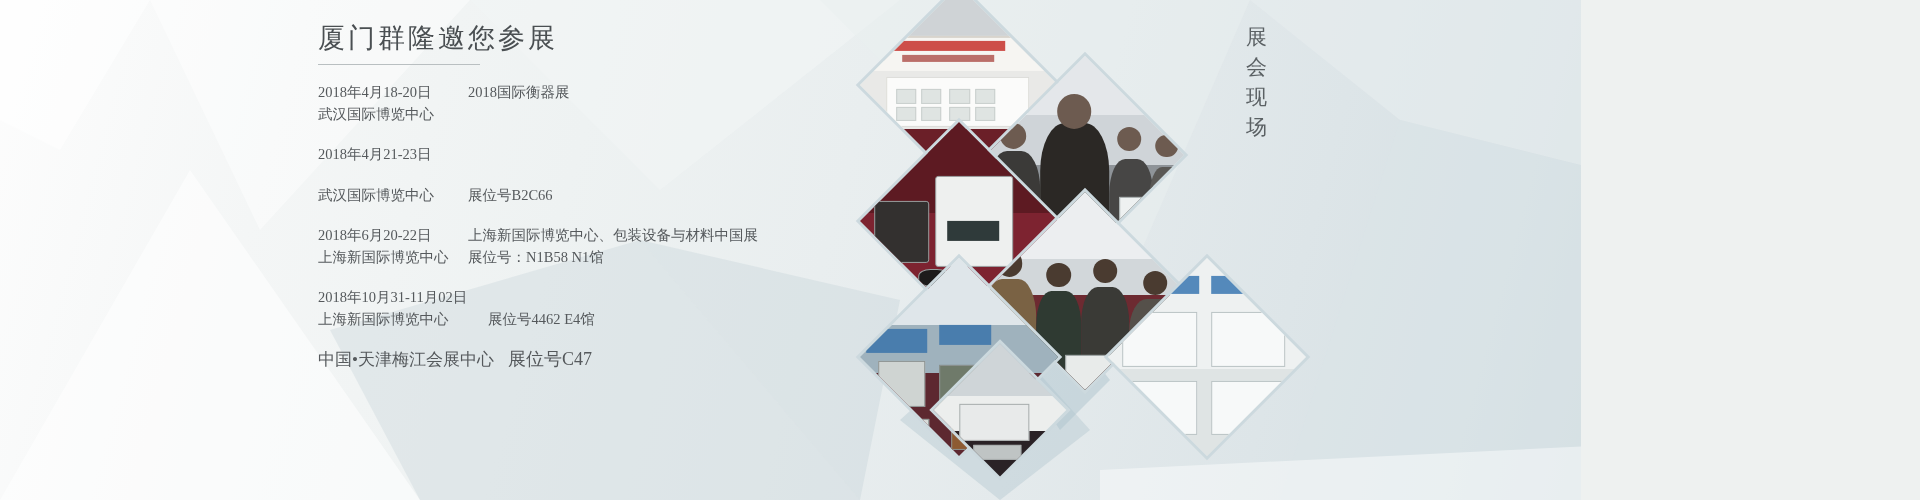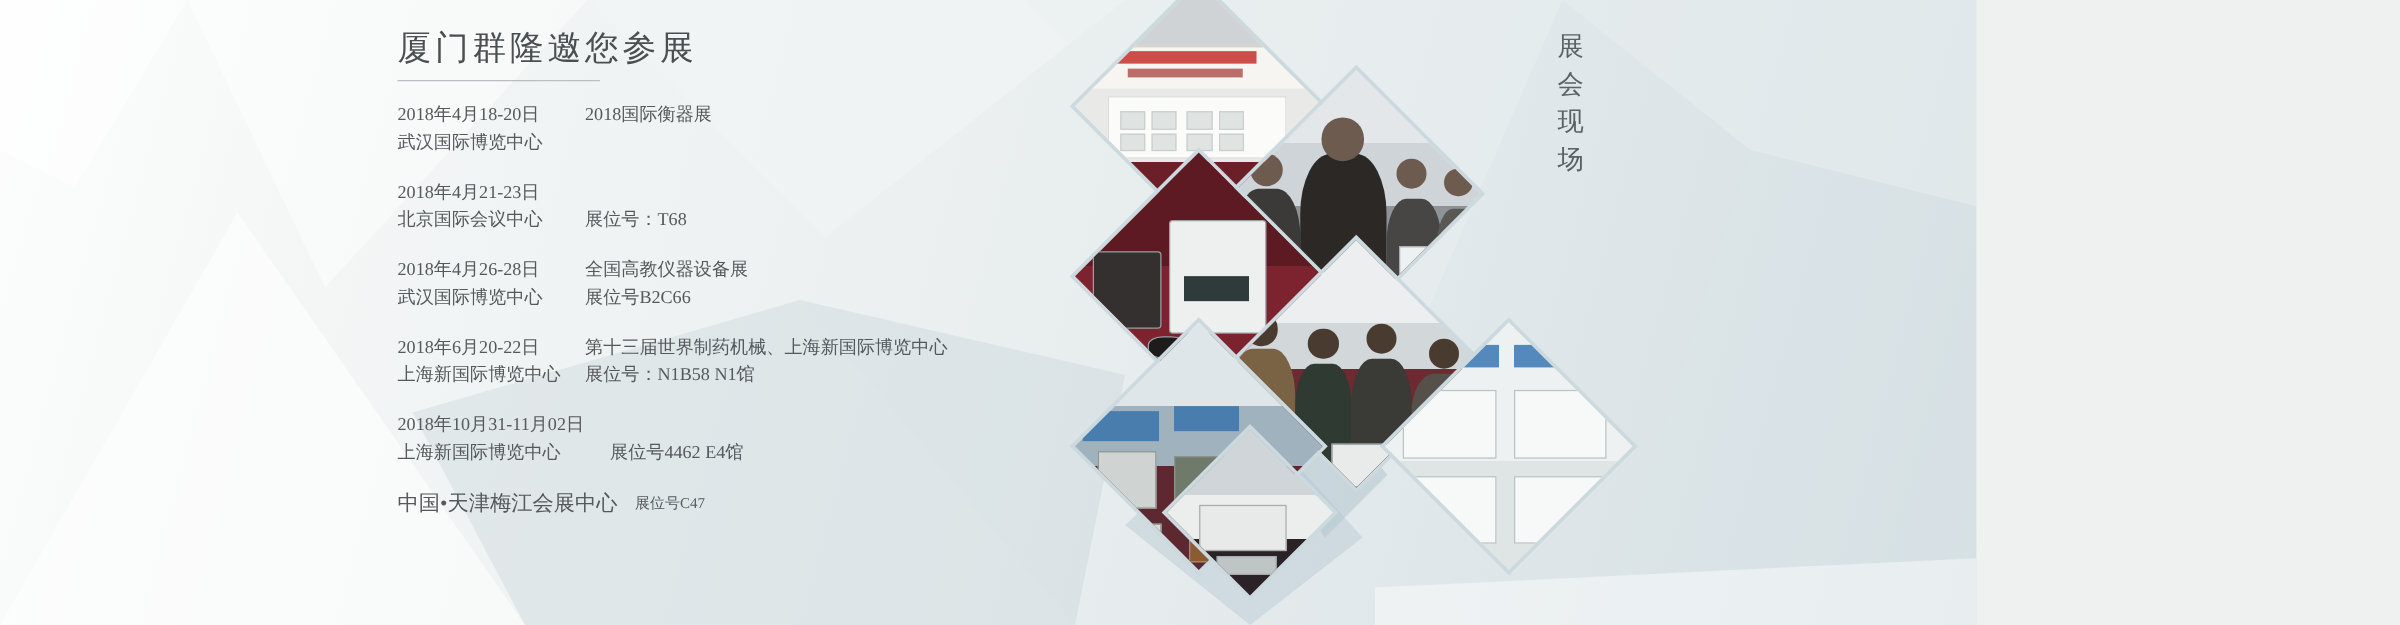--- a/index.html
+++ b/index.html
@@ -108,62 +108,54 @@
       </div>
       <div class="row">
         <span class="c1">武汉国际博览中心</span>
       </div>
     </div>
 
     <div class="entry">
       <div class="row">
         <span class="c1">2018年4月21-23日</span>
       </div>
-      <div class="row">
-        <span class="c1">北京国际会议中心</span>
-        <span class="c2 gap-c">展位号：T68</span>
-      </div>
-    </div>
-
-    <div class="entry">
-      <div class="row">
-        <span class="c1">2018年4月26-28日</span>
-        <span class="c2 gap-c">全国高教仪器设备展</span>
-      </div>
+    </div>
+
+    <div class="entry">
       <div class="row">
         <span class="c1">武汉国际博览中心</span>
         <span class="c2 gap-c">展位号B2C66</span>
       </div>
     </div>
 
     <div class="entry">
       <div class="row">
         <span class="c1">2018年6月20-22日</span>
-        <span class="c2 gap-c">第十三届世界制药机械、上海新国际博览中心</span>
+        <span class="c2 gap-c">上海新国际博览中心、包装设备与材料中国展</span>
       </div>
       <div class="row">
         <span class="c1" style="width:140px">上海新国际博览中心</span>
         <span class="c2 gap-b">展位号：N1B58 N1馆</span>
       </div>
     </div>
 
     <div class="entry">
       <div class="row">
         <span class="c1" style="width:160px">2018年10月31-11月02日</span>
       </div>
       <div class="row">
         <span class="c1" style="width:140px">上海新国际博览中心</span>
         <span class="c2 gap-c">展位号4462 E4馆</span>
       </div>
     </div>
 
     <div class="entry wide">
       <div class="row">
         <span class="c1" style="width:190px;font-size:17px">中国•天津梅江会展中心</span>
-        <span class="c2" style="font-size:12px">展位号C47</span>
+        <span class="c2" style="font-size:18px">展位号C47</span>
       </div>
     </div>
 
   </div>
 
   <div id="collage">
 
     <div class="dia" style="left:56px;top:12px;">
       <div class="inner">
         <div class="ph booth">

